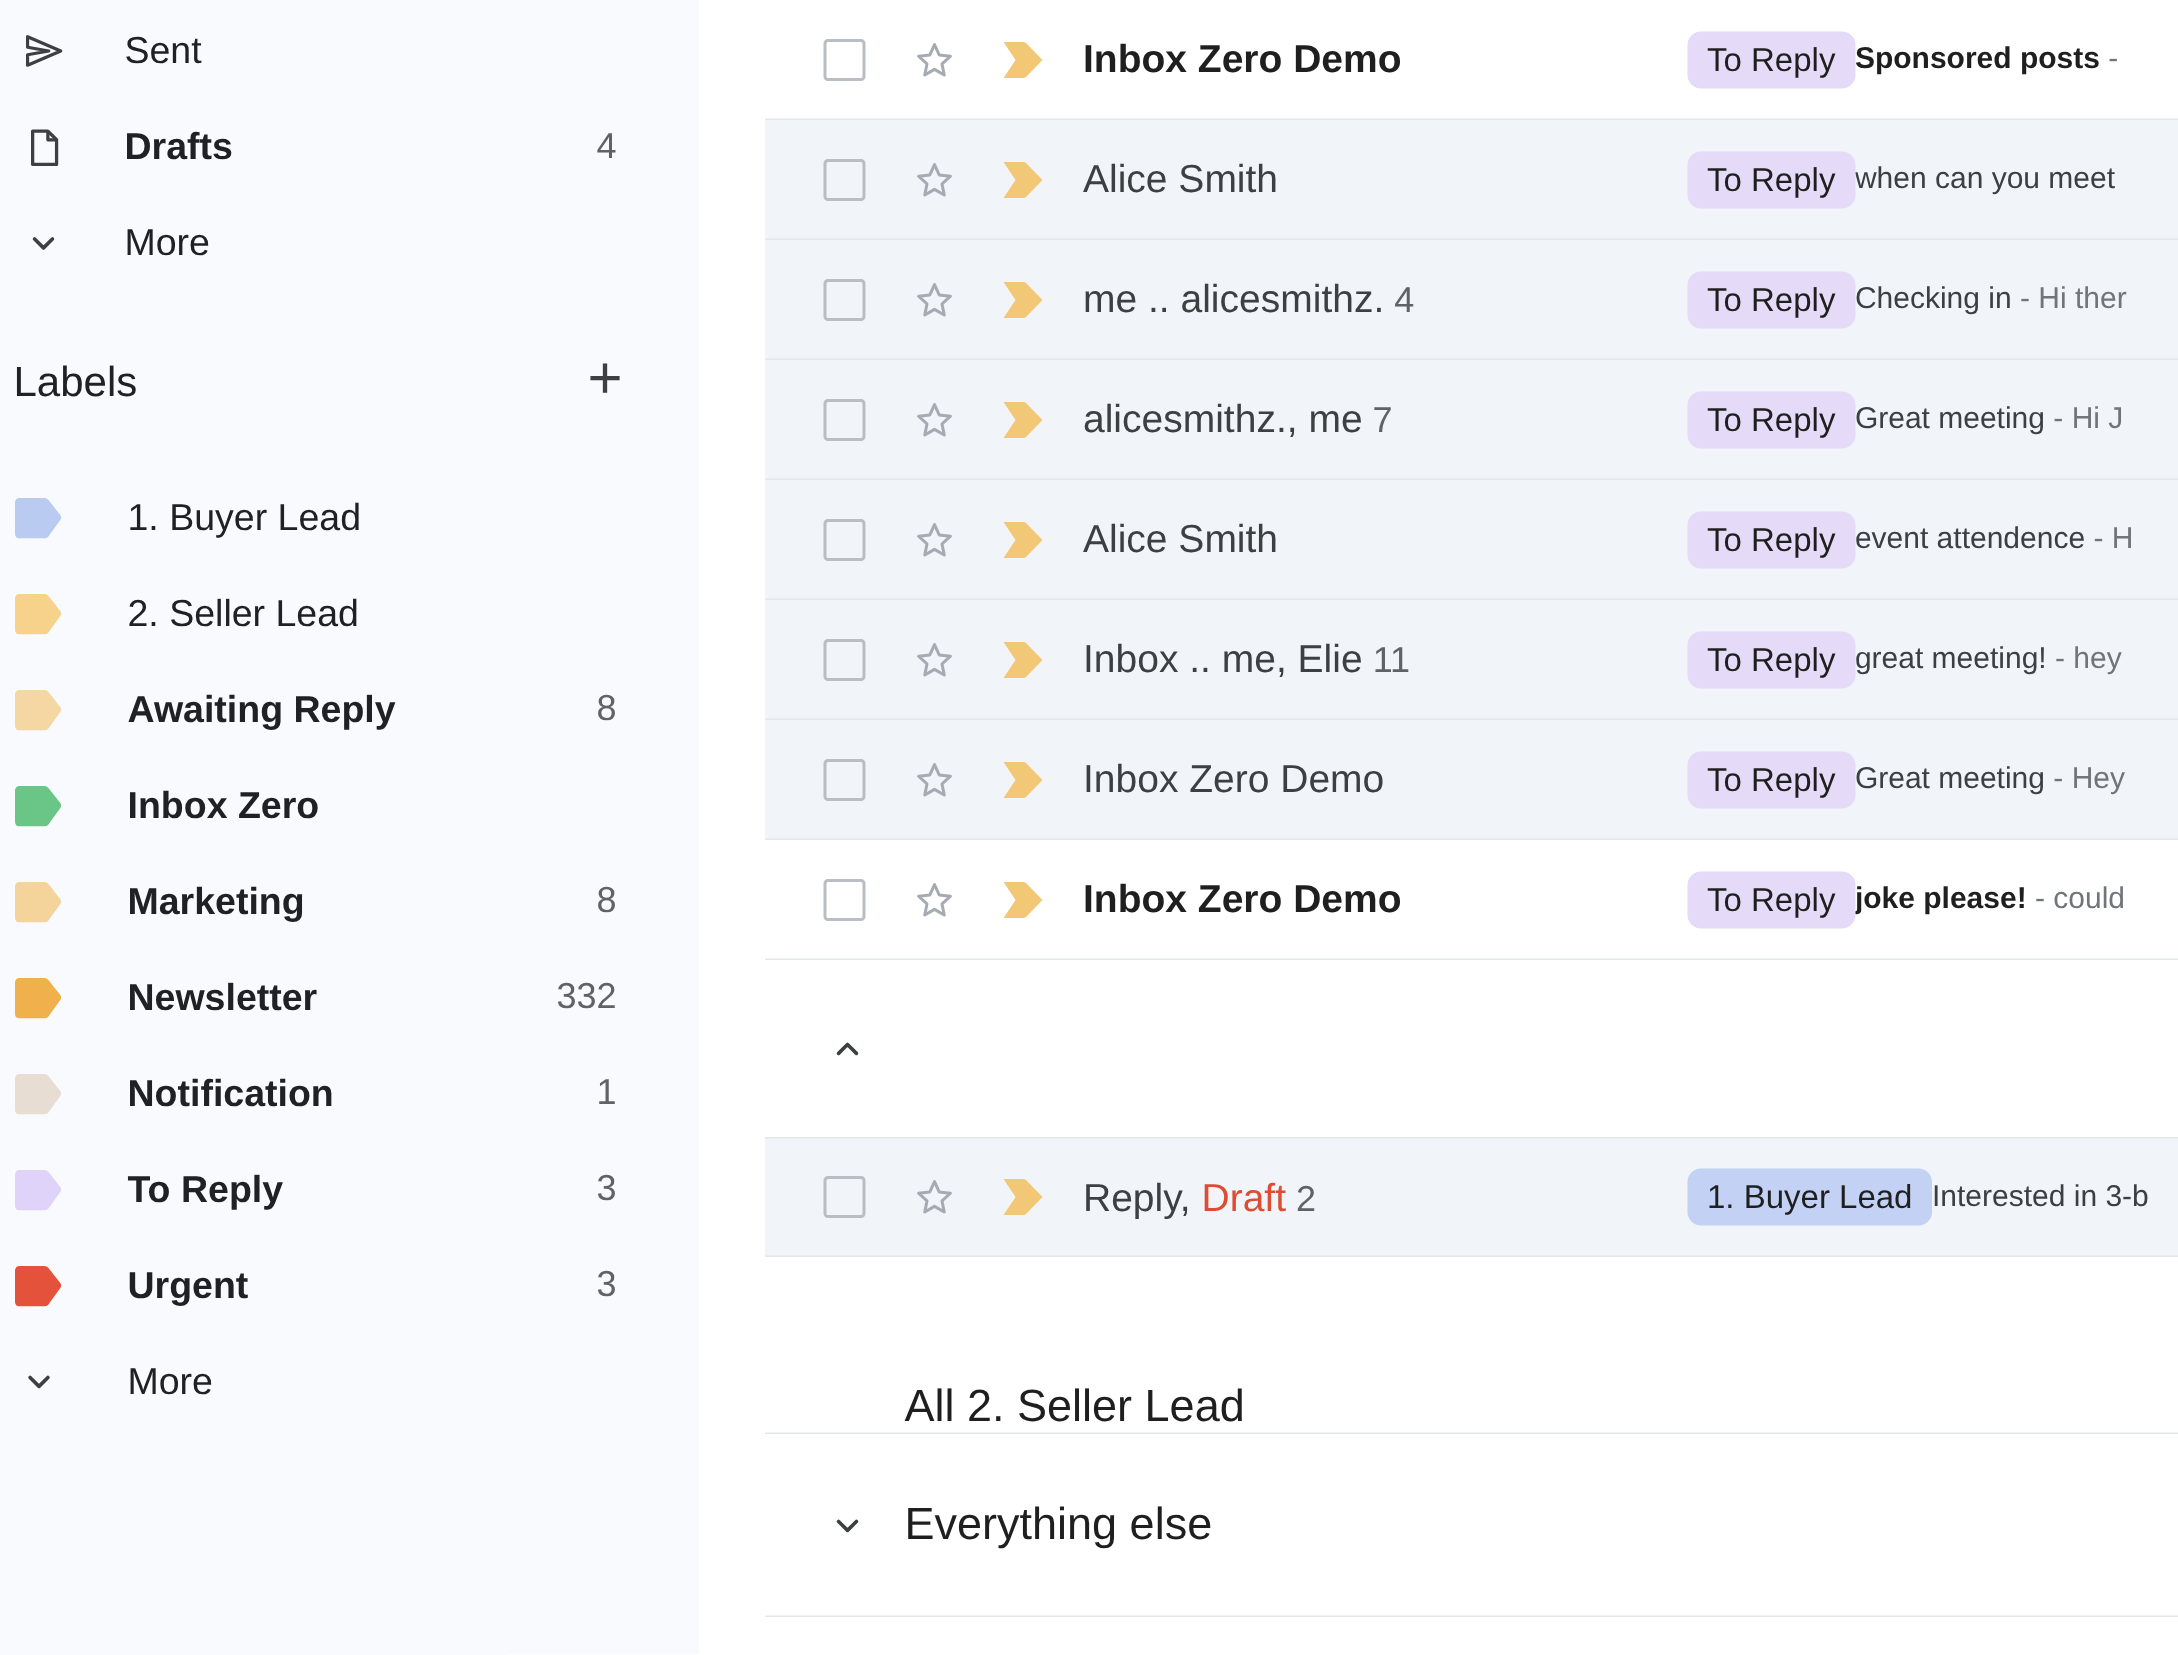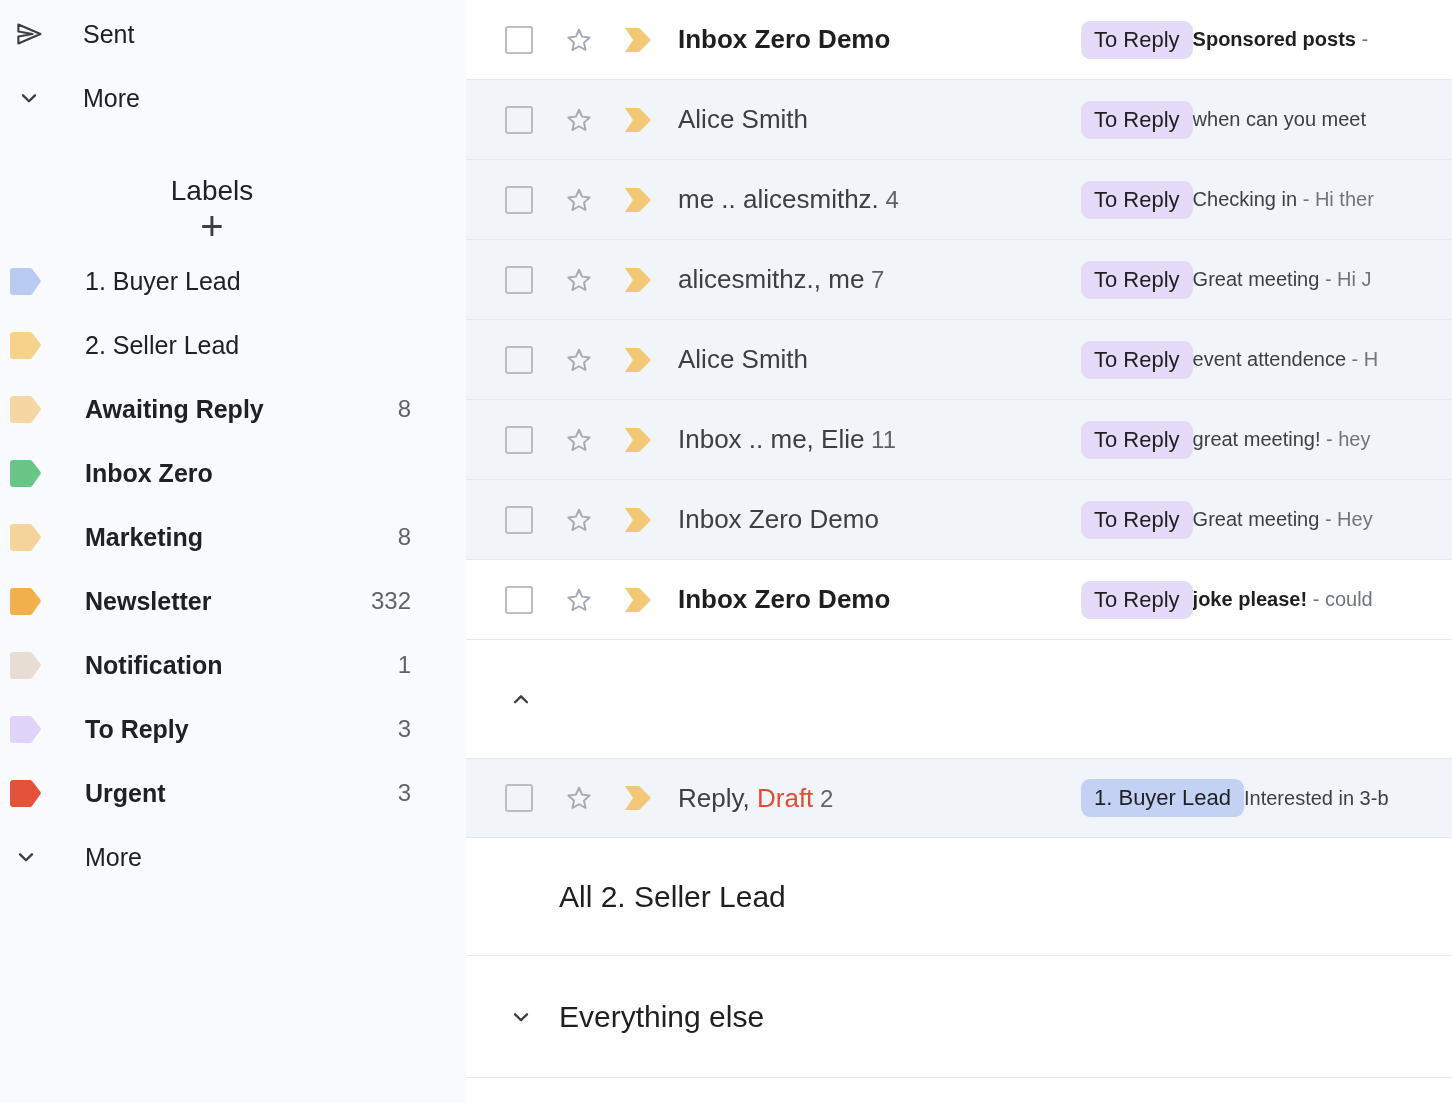--- a/index.html
+++ b/index.html
@@ -2,41 +2,40 @@
 <html style="--sidebar-bg: #f8fafd; --read-row-bg: #f1f4f9; --divider: #e4e7eb; --unread-text: #1f1f1f; --read-text: #3c4043; --muted-text: #5f6368; --snippet-text: #70757a; --draft-red: #dd4d33; --importance-marker: #f2c876; --star: #a6abb3; --checkbox-border: #b9bdc4; --badge-purple: #e5daf8; --badge-blue: #c3d2f4;"><head>
 <meta charset="utf-8">
 <style>
   * { margin:0; padding:0; box-sizing:border-box; }
   html,body { background:#fff; }
   body {
     font-family:"Liberation Sans", sans-serif;
     width:1452px; height:1103px; overflow:hidden;
     color:#1f1f1f;
   }
-  .app { display:flex; width:1452px; height:1103px; background:#fff; }
+  .app { display:flex; width:1452px; height:1103px; background:#fff;gap:44px; }
 
   
   .sidebar {
     flex:none; width:466px; height:100%;
     background:var(--sidebar-bg); padding-top:2px; overflow:hidden;
   }
   .side-item {
     height:64px; display:flex; align-items:center;
     padding:0 55px 0 14px; font-size:25px; color:#202124;
     border-radius:0 32px 32px 0; cursor:pointer;
   }
   .side-icon { width:30px; height:30px; flex:none; display:flex; align-items:center; justify-content:center; }
   .side-label { margin-left:39px; flex:1; white-space:nowrap; overflow:hidden; }
   .side-label.bold { font-weight:700; }
   .side-count { font-size:24px; color:var(--muted-text); flex:none; }
 
   .labels-header {
-    height:64px; margin-top:45px; display:flex; align-items:center;
+    height:64px; margin-top:45px; display:flex; align-items:flex-start;
     padding:0 51px 0 9px;
-    flex-direction:column;
   }
   .labels-title { flex:1; font-size:28px; color:#202124; }
   .labels-add {
     font-size:40px; font-weight:300; color:#3c4043; line-height:26px;
     cursor:pointer; user-select:none;
   }
   .labels-list { margin-top:10px; }
   .label-item {
     height:64px; display:flex; align-items:center;
     padding:0 55px 0 10px; font-size:25px; color:#202124;
@@ -97,20 +96,30 @@
           <span class="side-icon">
             <svg viewBox="0 0 24 24" width="30" height="30">
               <path d="M3.5 19.6 21.2 12 3.5 4.4 V10 L14.8 12 3.5 14 Z" fill="none" stroke="#3c4043" stroke-width="1.7" stroke-linejoin="round"></path>
             </svg>
           </span>
           <span class="side-label">Sent</span>
           <span class="side-count"></span>
         </div>
         <div class="side-item">
           <span class="side-icon">
+            <svg viewBox="0 0 24 24" width="29" height="29">
+              <path d="M5.6 2.8 H14 L18.8 7.6 V21.2 H5.6 Z" fill="none" stroke="#3c4043" stroke-width="1.8" stroke-linejoin="round"></path>
+              <path d="M14 2.8 V7.6 H18.8" fill="none" stroke="#3c4043" stroke-width="1.8" stroke-linejoin="round"></path>
+            </svg>
+          </span>
+          <span class="side-label bold">Drafts</span>
+          <span class="side-count">4</span>
+        </div>
+        <div class="side-item">
+          <span class="side-icon">
             <svg viewBox="0 0 24 24" width="26" height="26">
               <path d="M6.5 9.5 12 15 17.5 9.5" fill="none" stroke="#3c4043" stroke-width="2.2" stroke-linecap="round" stroke-linejoin="round"></path>
             </svg>
           </span>
           <span class="side-label">More</span>
           <span class="side-count"></span>
         </div>
       </nav>
     <div class="labels-header">
       <span class="labels-title">Labels</span>
@@ -354,21 +363,21 @@
         </span>
         <span class="marker-wrap">
           <svg viewBox="0 0 30 26" width="30" height="26">
             <path d="M2 1 H15 C16 1 16.9 1.4 17.5 2.2 L28 13 17.5 23.8 C16.9 24.6 16 25 15 25 H2 L10 13 Z" fill="#f2c876"></path>
           </svg>
         </span>
         <div class="sender"><span class="seg-dark">Reply,</span><span class="seg-red"> Draft</span><span class="seg-count"> 2</span></div>
         <span class="badge" style="background: rgb(195, 210, 244);">1. Buyer Lead</span>
         <div class="subject-area"><span class="subject">Interested in 3-b</span><span class="sep"></span><span class="snippet"></span></div>
       </div>
-      <div class="section-row bbottom" style="height: 118px;">
+      <div class="section-row bbottom" style="height: 118px; align-items: flex-end;">
         <span class="section-chevron"></span>
         <span class="section-title">All 2. Seller Lead</span>
       </div>
       <div class="section-row bbottom" style="height: 122px;">
         <span class="section-chevron">
           <svg viewBox="0 0 24 24" width="26" height="26">
             <path d="M6.5 9.5 12 15 17.5 9.5" fill="none" stroke="#3c4043" stroke-width="2.2" stroke-linecap="round" stroke-linejoin="round"></path>
           </svg>
         </span>
         <span class="section-title">Everything else</span>

